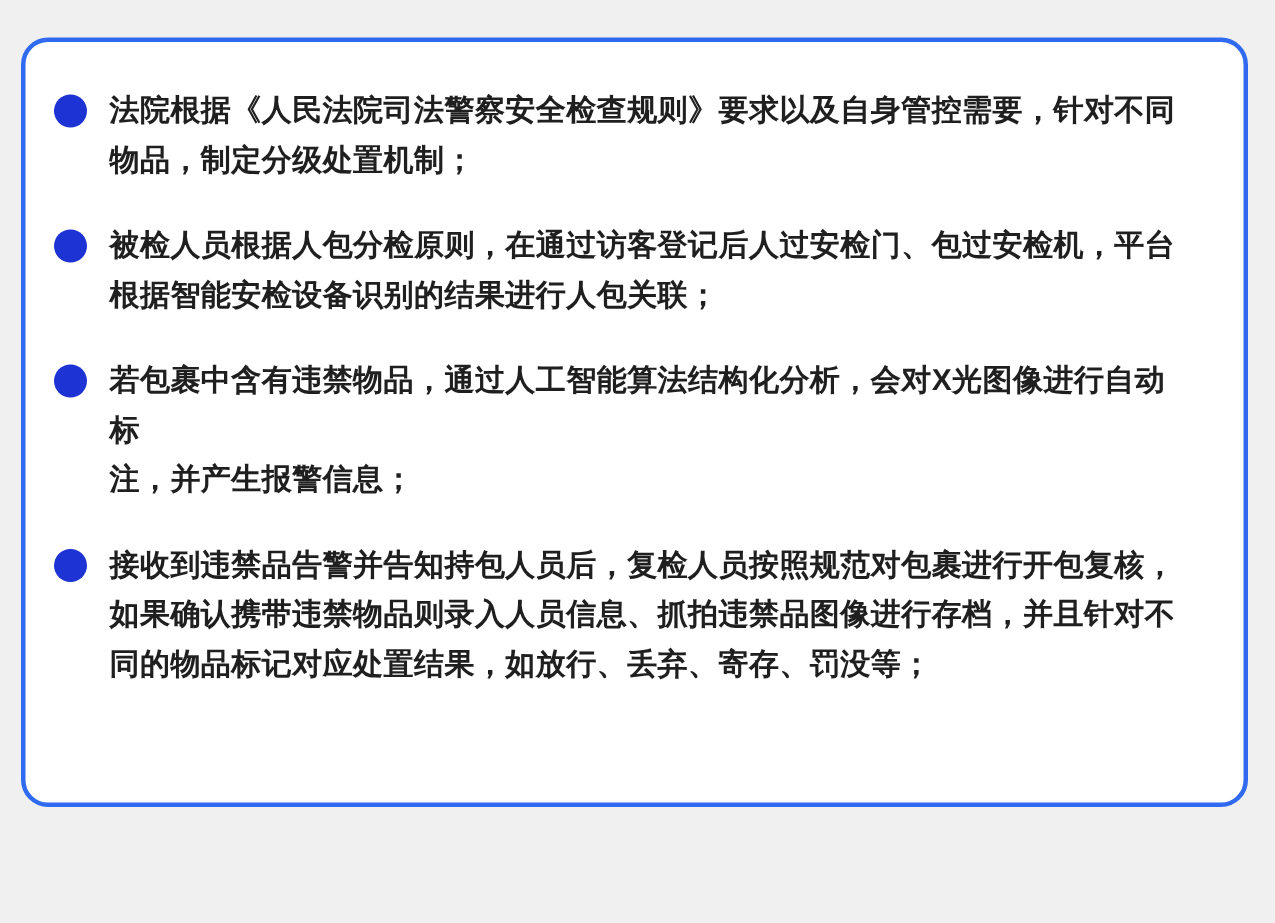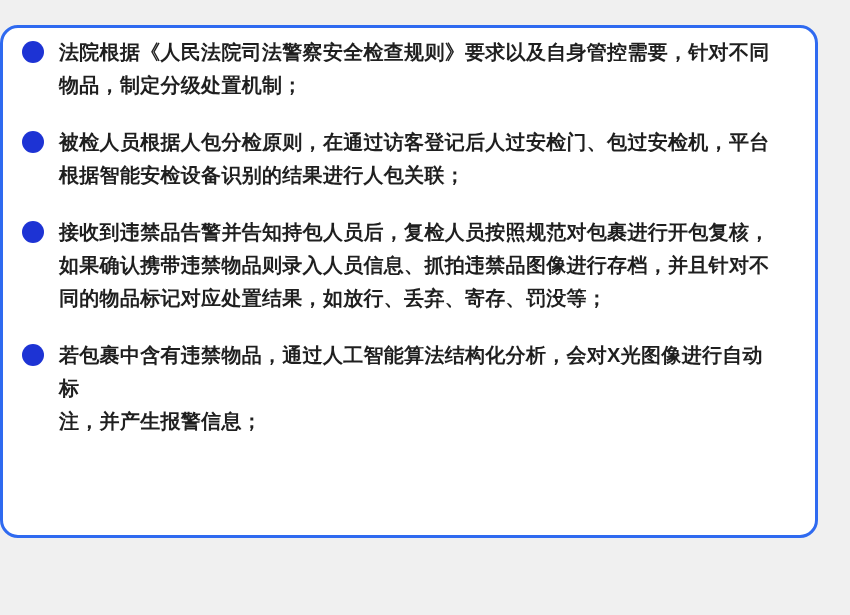--- a/index.html
+++ b/index.html
@@ -18,28 +18,28 @@
     overflow: hidden;
   }
   .page {
     position: relative;
     width: 850px;
     height: 615px;
     background: var(--page-bg);
   }
   .card {
     position: absolute;
-    left: 0;
+    left: 14px;
     top: 25px;
     width: 818px;
     height: 513px;
     background: var(--card-bg);
     border: 3px solid var(--card-border);
     border-radius: 18px;
-    padding: 8px 40px 0 19px;
+    padding: 30px 40px 0 19px;
   }
   .item {
     display: flex;
     align-items: flex-start;
     margin-bottom: 24px;
   }
   .bullet {
     flex: 0 0 22px;
     width: 22px;
     height: 22px;
@@ -72,25 +72,25 @@
 
     <div class="item">
       <span class="bullet"></span>
       <p class="item-text">被检人员根据人包分检原则，在通过访客登记后人过安检门、包过安检机，平台
 根据智能安检设备识别的结果进行人包关联；</p>
     </div>
 
 
     <div class="item">
       <span class="bullet"></span>
-      <p class="item-text">接收到违禁品告警并告知持包人员后，复检人员按照规范对包裹进行开包复核，
-如果确认携带违禁物品则录入人员信息、抓拍违禁品图像进行存档，并且针对不
-同的物品标记对应处置结果，如放行、丢弃、寄存、罚没等；</p>
+      <p class="item-text">若包裹中含有违禁物品，通过人工智能算法结构化分析，会对X光图像进行自动标
+注，并产生报警信息；</p>
     </div>
 
     <div class="item">
       <span class="bullet"></span>
-      <p class="item-text">若包裹中含有违禁物品，通过人工智能算法结构化分析，会对X光图像进行自动标
-注，并产生报警信息；</p>
+      <p class="item-text">接收到违禁品告警并告知持包人员后，复检人员按照规范对包裹进行开包复核，
+如果确认携带违禁物品则录入人员信息、抓拍违禁品图像进行存档，并且针对不
+同的物品标记对应处置结果，如放行、丢弃、寄存、罚没等；</p>
     </div>
 
   </section>
 </div>
 
 </body></html>

